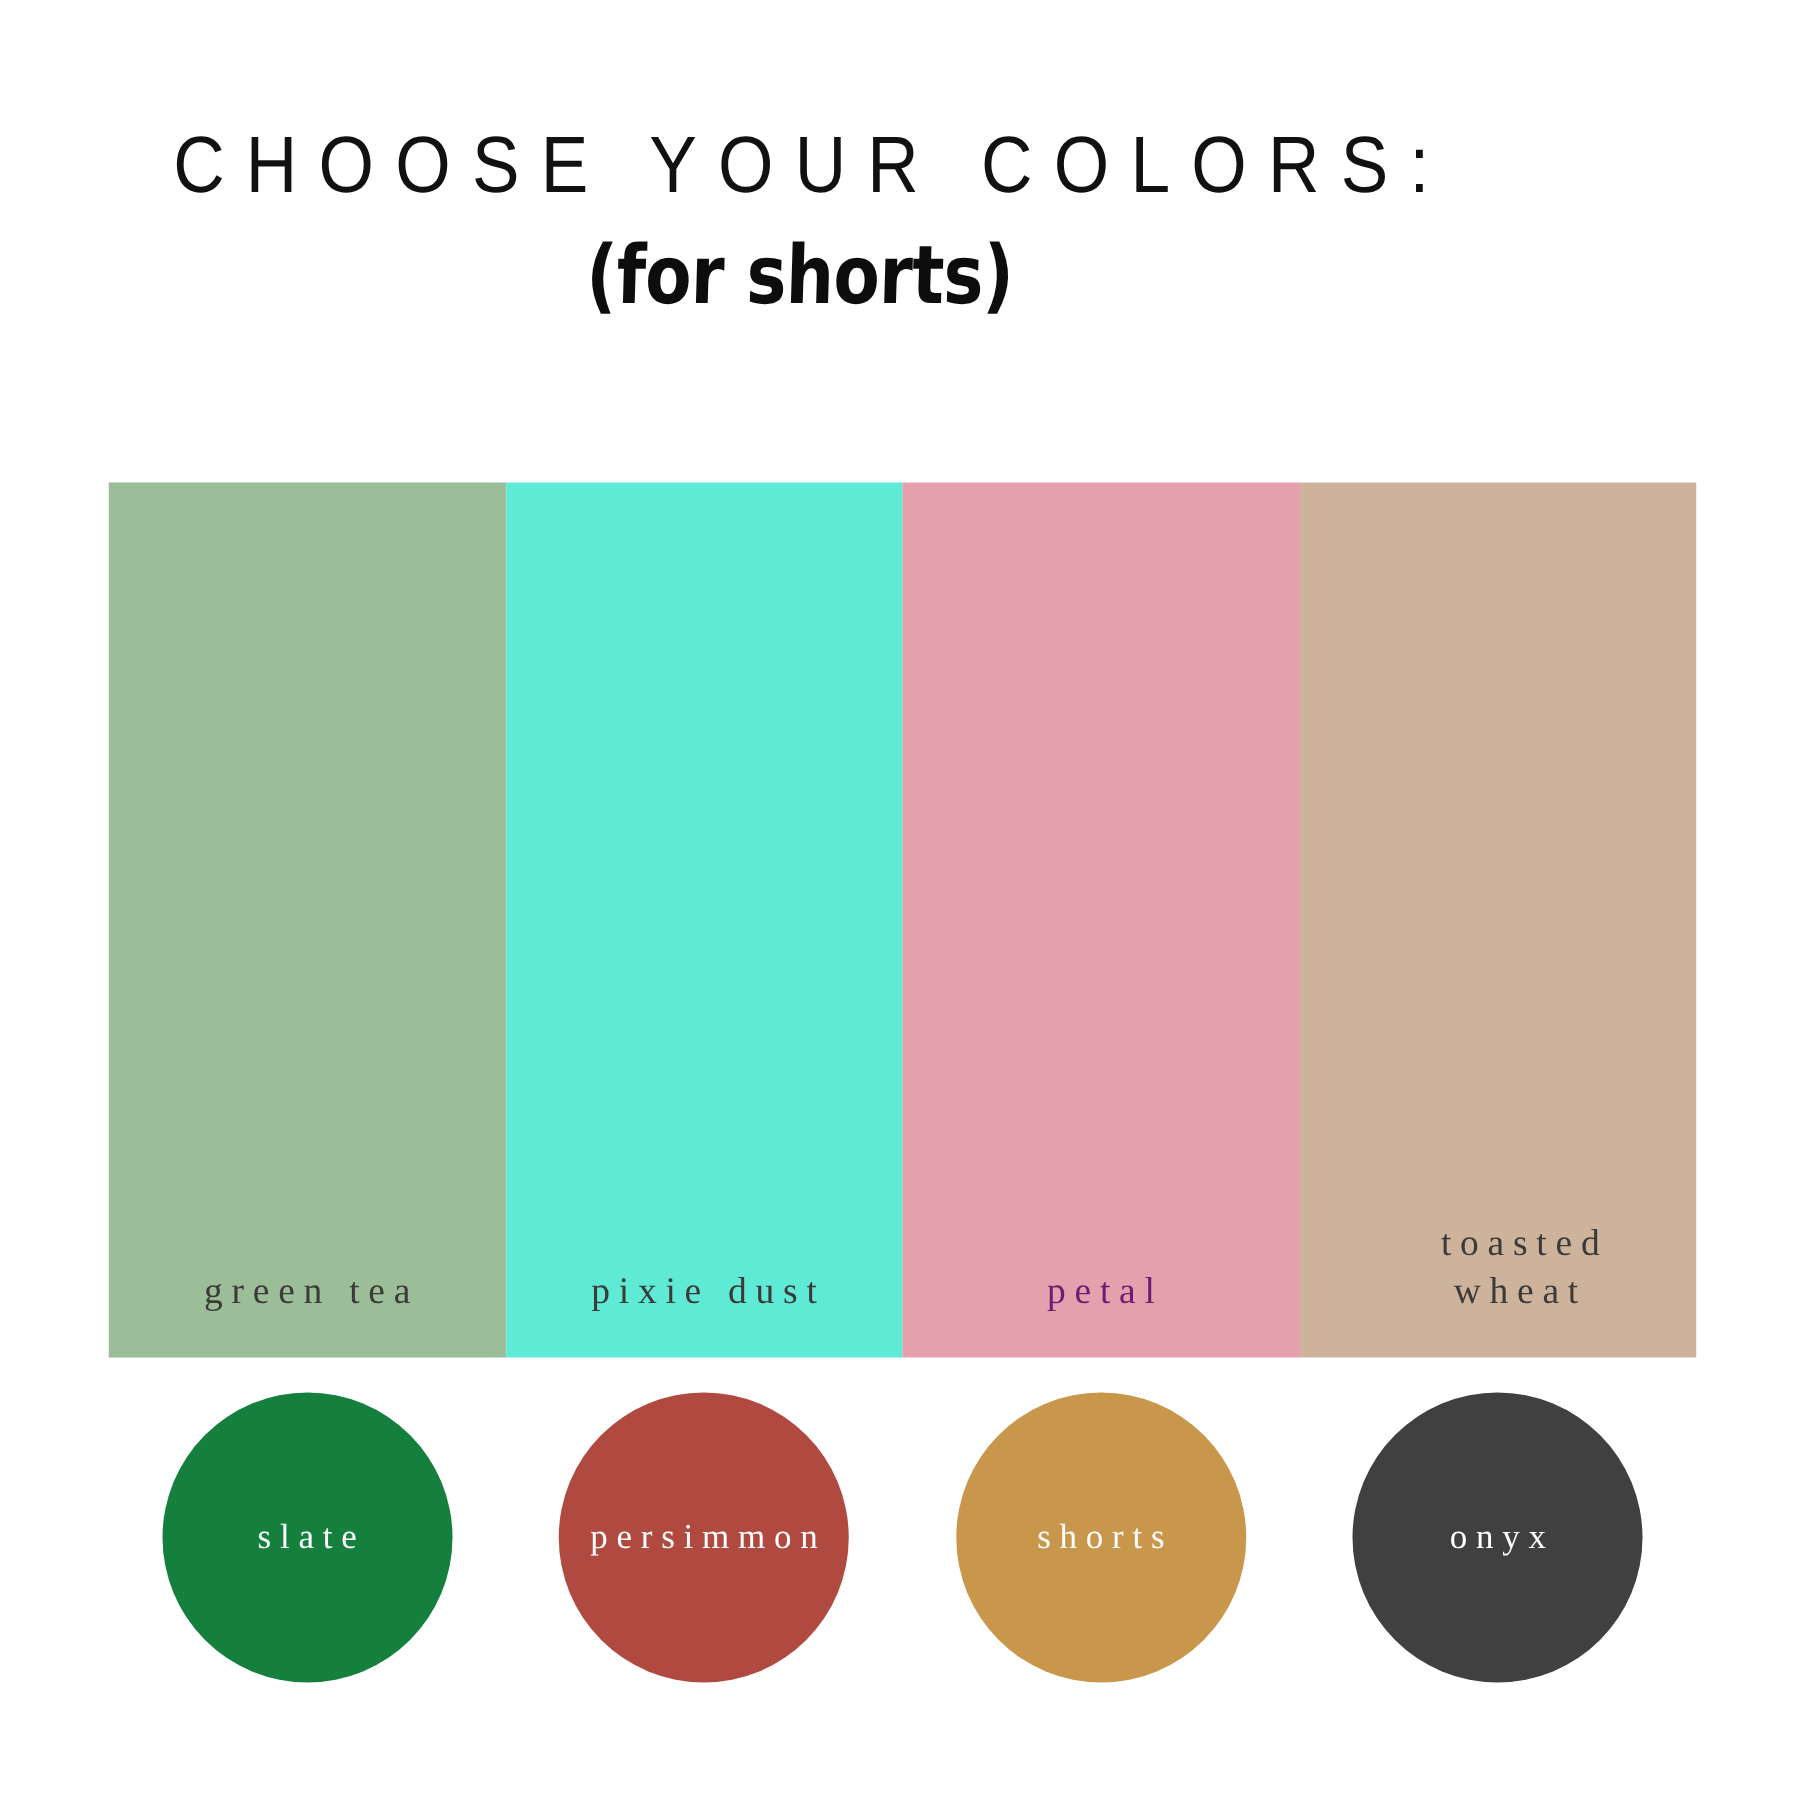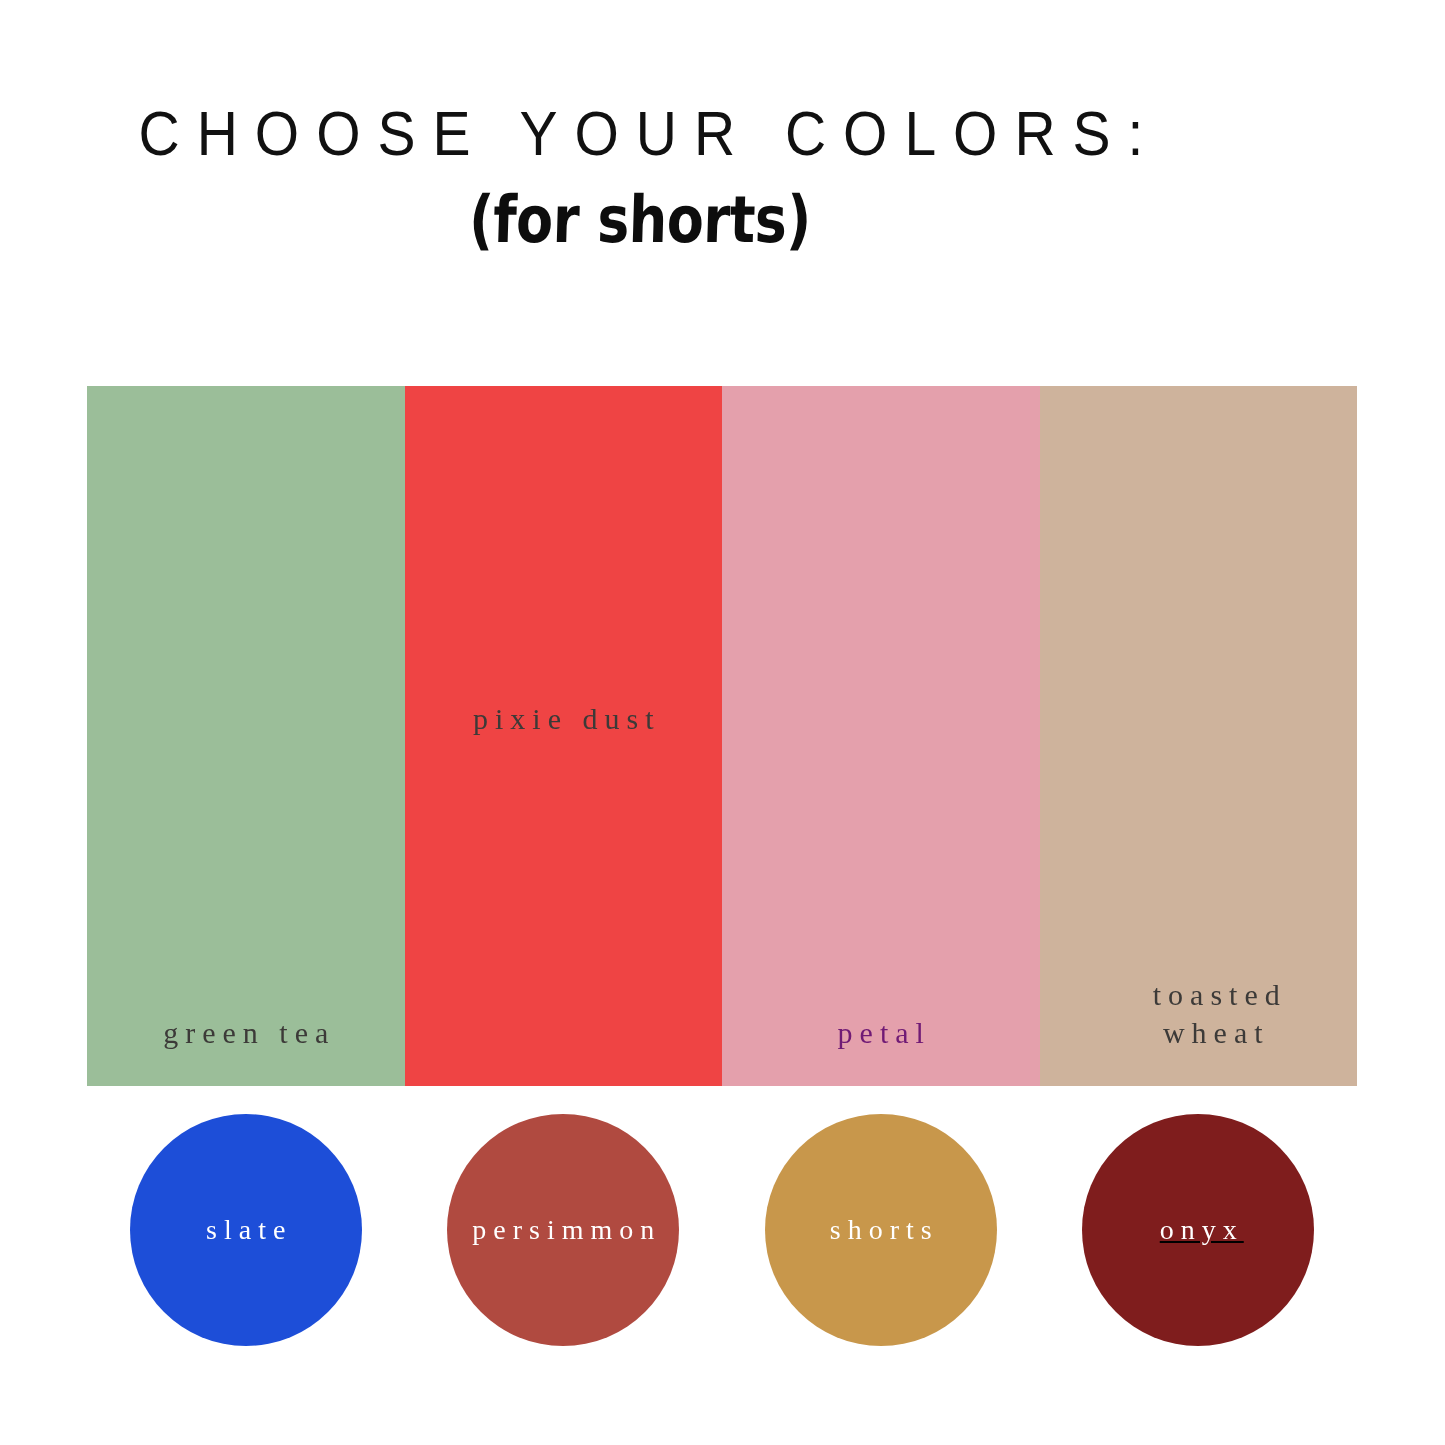--- a/index.html
+++ b/index.html
@@ -119,48 +119,48 @@
 
   <div class="header">
     <div class="title-main" style="color: rgb(17, 17, 17);">CHOOSE YOUR COLORS:</div>
     <div class="title-sub" style="color: rgb(13, 13, 13);">(for shorts)</div>
   </div>
 
   <div class="swatch-band">
     <div class="swatch" style="background: rgb(155, 190, 153);">
       <div class="swatch-label" style="color: rgb(60, 58, 56);">green tea</div>
     </div>
-    <div class="swatch" style="background: #ef4444; align-items: center;">
+    <div class="swatch" style="background: #5eead4;">
       <div class="swatch-label" style="color: rgb(60, 58, 56);">pixie dust</div>
     </div>
     <div class="swatch" style="background: rgb(228, 160, 172);">
       <div class="swatch-label" style="color: #701a75;">petal</div>
     </div>
     <div class="swatch" style="background: rgb(206, 179, 156);">
       <div class="swatch-label" style="color: rgb(60, 58, 56); margin-left: 36px;">toasted
 wheat</div>
     </div>
   </div>
 
   <div class="circle-row">
     <div class="circle-cell">
-      <div class="circle" style="background: #1d4ed8;">
+      <div class="circle" style="background: #15803d;">
         <div class="circle-label" style="color: rgb(255, 255, 255);">slate</div>
       </div>
     </div>
     <div class="circle-cell">
       <div class="circle" style="background: rgb(176, 74, 64);">
         <div class="circle-label" style="color: rgb(255, 255, 255);">persimmon</div>
       </div>
     </div>
     <div class="circle-cell">
       <div class="circle" style="background: rgb(200, 151, 75);">
         <div class="circle-label" style="color: rgb(255, 255, 255);">shorts</div>
       </div>
     </div>
     <div class="circle-cell">
-      <div class="circle" style="background: #7f1d1d; text-decoration: underline;">
+      <div class="circle" style="background: #404040;">
         <div class="circle-label" style="color: rgb(255, 255, 255);">onyx</div>
       </div>
     </div>
   </div>
 
 </div>
 
 </body></html>

